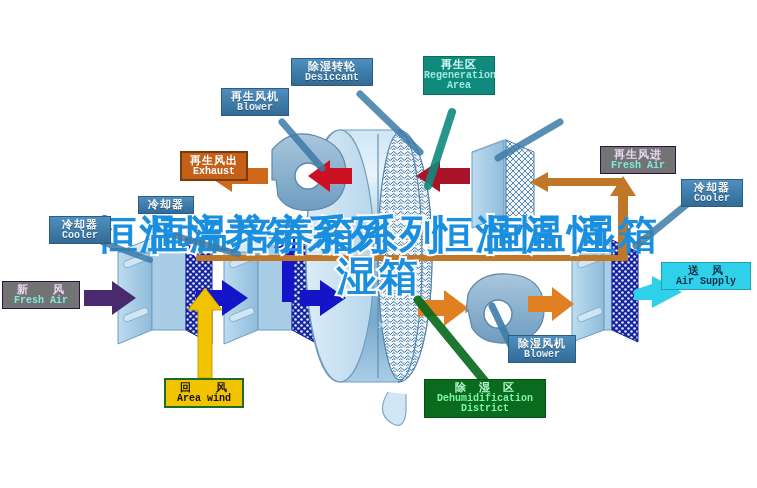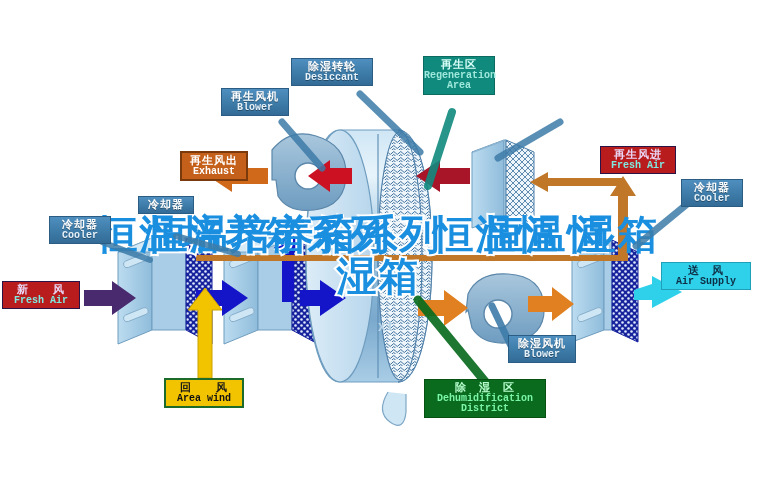--- a/index.html
+++ b/index.html
@@ -20,21 +20,21 @@
             text-shadow:0 1px 0 rgba(0,0,0,.35);}
   .cal-blue .cn{color:#ffffff;}
   .cal-blue .en{color:#e6f2fa;}
 
   
   .cal-teal{background:#118a7e;border:1px solid #0c6b61;color:#bdf3ea;}
   .cal-teal .cn{color:#d9fff8;}
   .cal-teal .en{color:#9fe9dc;}
 
   
-  .cal-purple{background:#b91c1c;border:1px solid #2a1346;}
+  .cal-purple{background:#737373;border:1px solid #2a1346;}
   .cal-purple .cn{color:#e9d7f6;}
   .cal-purple .en{color:#7fe9e0;}
 
   
   .cal-green{background:#0a6b1e;border:1px solid #055213;}
   .cal-green .cn{color:#b9ffcf;}
   .cal-green .en{color:#7bf5a8;}
 
   
   .cal-cyan{background:#2fd0ea;border:1px solid #1f9fb8;}
@@ -240,21 +240,21 @@
 
   <div id="wm">
     <span class="l1">恒温培养箱系列　恒温恒</span>
     <span class="l2">湿箱</span>
   </div>
   <div id="wm-top">
     <span class="l1">恒温培养箱系列　恒温恒</span>
     <span class="l2">湿箱</span>
   </div>
 
-  <div class="abs" style="left:378px;top:318px;font-size:14px;font-weight:bold;color:#b9d4e6;letter-spacing:2px;">xt</div>
+  <div class="abs" style="left:378px;top:318px;font-size:11px;font-weight:bold;color:#b9d4e6;letter-spacing:2px;">xt</div>
 
   <svg class="layer" viewBox="0 0 757 488" xmlns="http://www.w3.org/2000/svg" style="pointer-events:none;">
 
     <path d="M 360 94 L 420 152" stroke="#3d7ba8" stroke-width="7" fill="none" opacity="0.85" stroke-linecap="round"></path>
 
     <path d="M 282 122 L 322 168" stroke="#3d7ba8" stroke-width="7" fill="none" opacity="0.85" stroke-linecap="round"></path>
 
     <path d="M 452 112 L 428 186" stroke="#118a7e" stroke-width="8" fill="none" opacity="0.9" stroke-linecap="round"></path>
 
     <path d="M 560 122 L 498 158" stroke="#3d7ba8" stroke-width="7" fill="none" opacity="0.85" stroke-linecap="round"></path>

